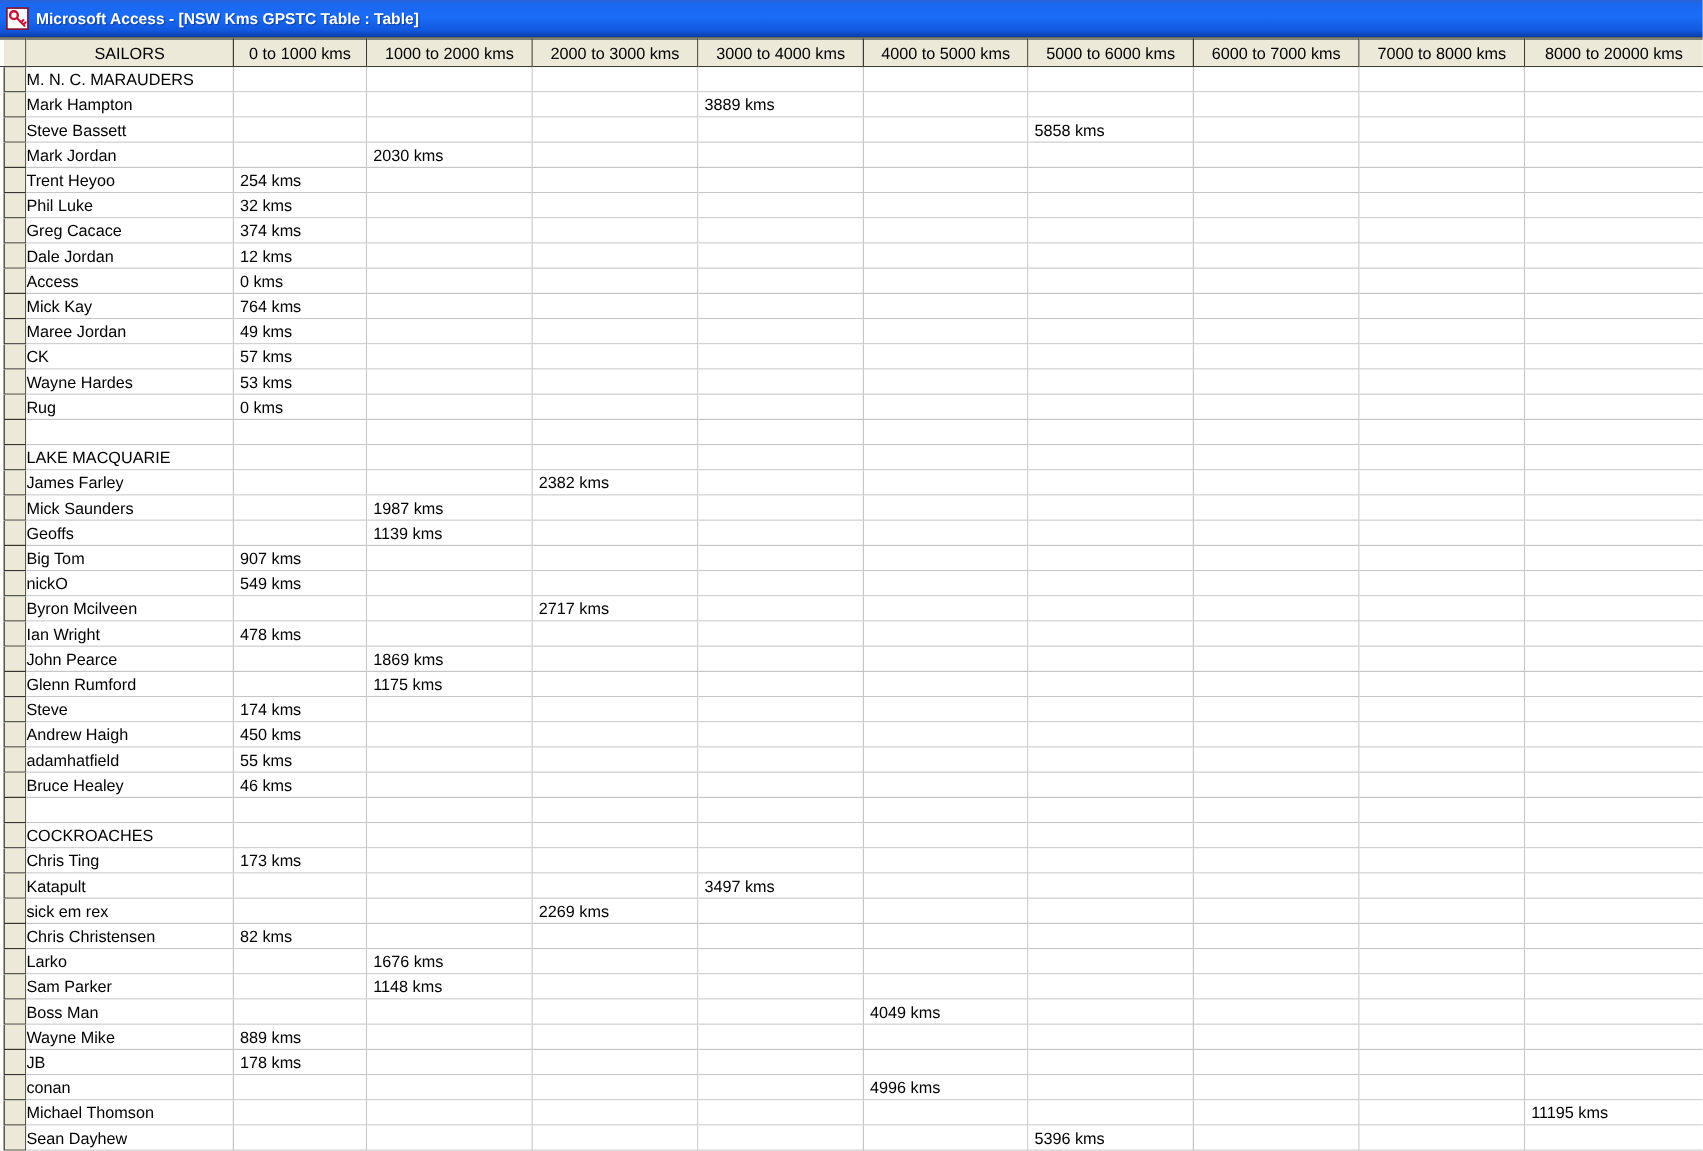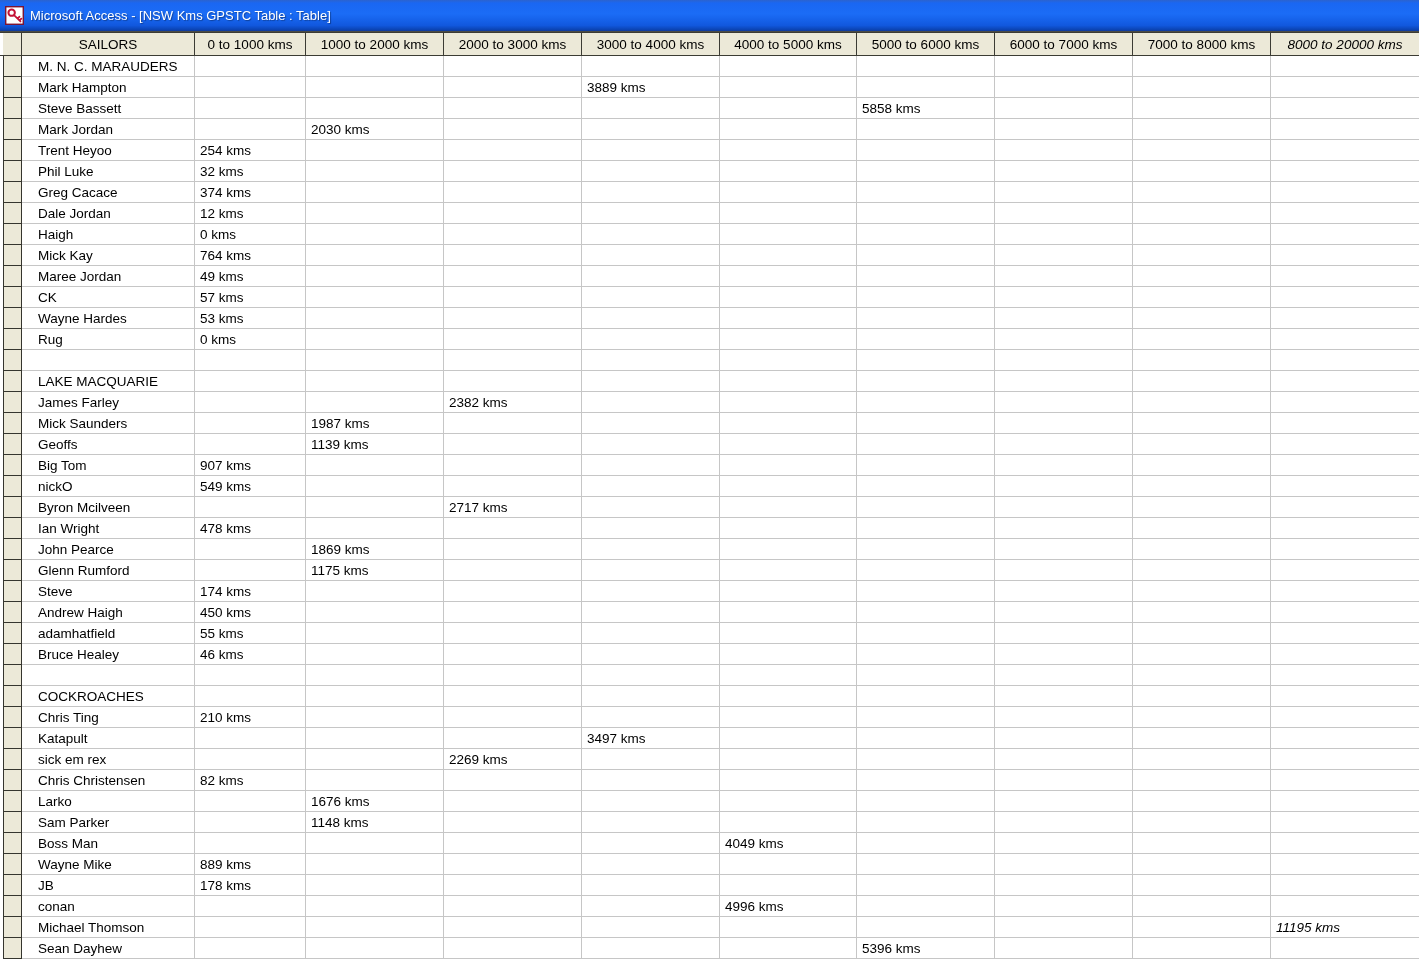--- a/index.html
+++ b/index.html
@@ -12,21 +12,21 @@
     background: linear-gradient(180deg, #2b63cf 0%, #1a67f2 10%, #1b6cf6 45%, #1158de 82%, #0b43b2 96%, #123a96 100%);
     display: flex; align-items: center;
     padding-left: 5px;
     border-bottom: 1px solid #4b4b45;
   }
   .app-icon {
     width: 19px; height: 19px; display: inline-block; margin-right: 6px; flex: 0 0 auto;
   }
   .app-icon svg { width: 19px; height: 19px; display: block; }
   .title-text {
-    color: #ffffff; font-weight: normal; font-size: 13px;
+    color: #ffffff; font-weight: bold; font-size: 13px;
     text-shadow: 1px 1px 1px rgba(0,0,0,.35);
     white-space: nowrap;
   }
 
   
   .datasheet {
     width: 1419px; height: 732px;
     display: grid;
     grid-template-columns: 22px 173px 111px 138px 138px 138px 137px 138px 138px 138px minmax(148px, 1fr);
     grid-template-rows: 24px repeat(43, 21px);
@@ -56,23 +56,23 @@
     width: 100%; height: calc(100% + 1px); margin-top: -1px;
     background: #ECE9D8;
     border: 1px solid #35352e;
   }
   
   .name-cell, .val-cell {
     background: #fff;
     border-right: 1px solid #c6c6c6;
     border-bottom: 1px solid #c6c6c6;
   }
-  .name-cell { padding-left: 16px; }
+  .name-cell { padding-left: 0; }
   .val-cell  { padding-left: 5px; }
-  .last-col  { border-right: none; font-style: italic; }
+  .last-col  { border-right: none; }
 </style>
 </head>
 <body>
 
 <div class="titlebar">
   <span class="app-icon">
     <svg viewBox="0 0 16 16" xmlns="http://www.w3.org/2000/svg">
       <rect x="0.5" y="0.5" width="15" height="15" fill="#ffffff" stroke="#7b1433" stroke-width="1.4"></rect>
       <circle cx="5.6" cy="5.6" r="2.7" fill="none" stroke="#c41236" stroke-width="1.7"></circle>
       <path d="M7.6 7.6 L13 13 M10.6 10.6 L12.2 9 M12.2 12.2 L13.8 10.6" fill="none" stroke="#c41236" stroke-width="1.5" stroke-linecap="round"></path>
@@ -193,21 +193,21 @@
     <div class="cell val-cell"></div>
     <div class="cell val-cell"></div>
     <div class="cell val-cell"></div>
     <div class="cell val-cell"></div>
     <div class="cell val-cell"></div>
     <div class="cell val-cell"></div>
     <div class="cell val-cell last-col"></div>
     <div class="cell selcell">
       <div class="selbox"></div>
     </div>
-    <div class="cell name-cell">Haigh</div>
+    <div class="cell name-cell">Access</div>
     <div class="cell val-cell">0 kms</div>
     <div class="cell val-cell"></div>
     <div class="cell val-cell"></div>
     <div class="cell val-cell"></div>
     <div class="cell val-cell"></div>
     <div class="cell val-cell"></div>
     <div class="cell val-cell"></div>
     <div class="cell val-cell"></div>
     <div class="cell val-cell last-col"></div>
     <div class="cell selcell">
@@ -493,21 +493,21 @@
     <div class="cell val-cell"></div>
     <div class="cell val-cell"></div>
     <div class="cell val-cell"></div>
     <div class="cell val-cell"></div>
     <div class="cell val-cell"></div>
     <div class="cell val-cell last-col"></div>
     <div class="cell selcell">
       <div class="selbox"></div>
     </div>
     <div class="cell name-cell">Chris Ting</div>
-    <div class="cell val-cell">210 kms</div>
+    <div class="cell val-cell">173 kms</div>
     <div class="cell val-cell"></div>
     <div class="cell val-cell"></div>
     <div class="cell val-cell"></div>
     <div class="cell val-cell"></div>
     <div class="cell val-cell"></div>
     <div class="cell val-cell"></div>
     <div class="cell val-cell"></div>
     <div class="cell val-cell last-col"></div>
     <div class="cell selcell">
       <div class="selbox"></div>

